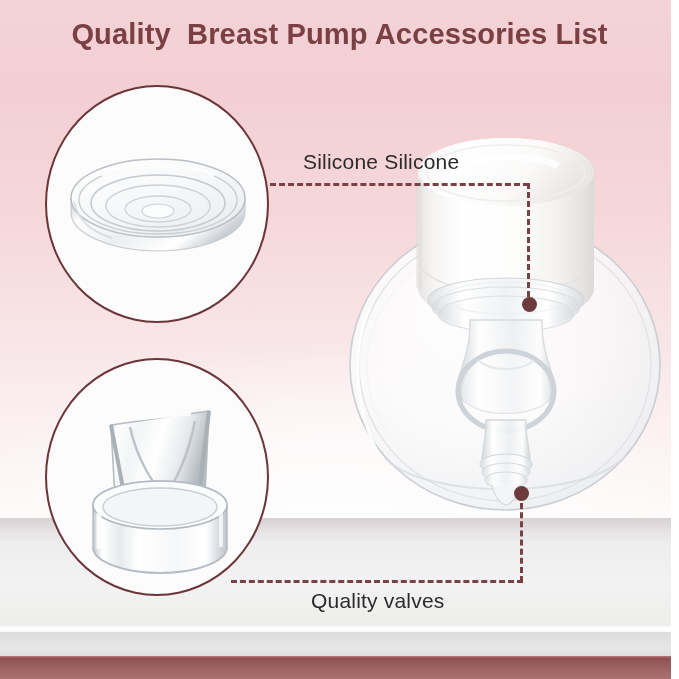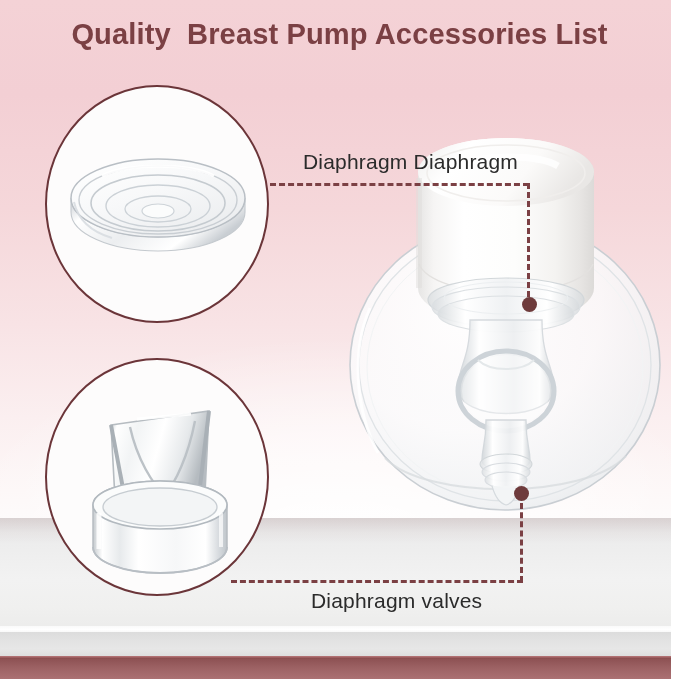--- a/index.html
+++ b/index.html
@@ -239,21 +239,21 @@
     <ellipse cx="90" cy="48" rx="87" ry="39" fill="url(#dBowl)" stroke="#b9bfc5" stroke-width="1.5"></ellipse>
     <ellipse cx="90" cy="50" rx="79" ry="34" fill="none" stroke="#c9ced3" stroke-width="1.4"></ellipse>
     <ellipse cx="90" cy="53" rx="67" ry="28" fill="none" stroke="#c5cbd0" stroke-width="1.6"></ellipse>
     <ellipse cx="90" cy="56" rx="52" ry="21" fill="none" stroke="#cbd1d6" stroke-width="1.4"></ellipse>
     <ellipse cx="90" cy="59" rx="33" ry="13" fill="none" stroke="#ccd2d7" stroke-width="1.3"></ellipse>
     <ellipse cx="90" cy="61" rx="16" ry="7" fill="#fbfcfc" stroke="#cdd3d8" stroke-width="1.2"></ellipse>
     <path d="M34 26 C56 13 124 13 146 26" fill="none" stroke="#ffffff" stroke-width="3" opacity="0.9"></path>
     <path d="M6 52 C10 70 24 82 44 88" fill="none" stroke="#d8dde1" stroke-width="2" opacity="0.9"></path>
   </svg>
 
-  <div class="label label-top">Diaphragm Diaphragm</div>
+  <div class="label label-top">Silicone Silicone</div>
 
   <div class="dash-h" style="left:270px; top:183px; width:259px;"></div>
   <div class="dash-v" style="left:527px; top:183px; height:114px;"></div>
   <div class="dot" style="left:522px; top:297px;"></div>
 
   <div class="callout-circle-fill-bottom"></div>
   <div class="callout-circle bottom"></div>
 
   <svg class="art" style="left:75px; top:385px;" width="170" height="190" viewBox="0 0 170 190">
     <defs>
@@ -285,19 +285,19 @@
     <path d="M62 34 L116 29" fill="none" stroke="#ffffff" stroke-width="3" opacity="0.9"></path>
 
     <path d="M18 120 a67 24 0 0 1 134 0 v42 a67 26 0 0 1 -134 0 z" fill="url(#vBase)" stroke="#b6bcc1" stroke-width="1.5"></path>
     <ellipse cx="85" cy="120" rx="67" ry="24" fill="#fbfcfc" stroke="#b2b9bf" stroke-width="1.6"></ellipse>
     <ellipse cx="85" cy="122" rx="57" ry="19" fill="#f3f5f6" stroke="#c6ccd1" stroke-width="1.3"></ellipse>
     <path d="M18 162 a67 26 0 0 0 134 0" fill="none" stroke="#b8bec4" stroke-width="1.8"></path>
     <path d="M24 128 v36" fill="none" stroke="#ffffff" stroke-width="5" opacity="0.85"></path>
     <path d="M146 128 v34" fill="none" stroke="#ffffff" stroke-width="4" opacity="0.7"></path>
   </svg>
 
-  <div class="label label-bottom">Diaphragm valves</div>
+  <div class="label label-bottom">Quality valves</div>
 
   <div class="dash-h" style="left:231px; top:580px; width:292px;"></div>
   <div class="dash-v" style="left:520px; top:494px; height:88px;"></div>
   <div class="dot" style="left:514px; top:486px;"></div>
 
 </div>
 
 </body></html>

